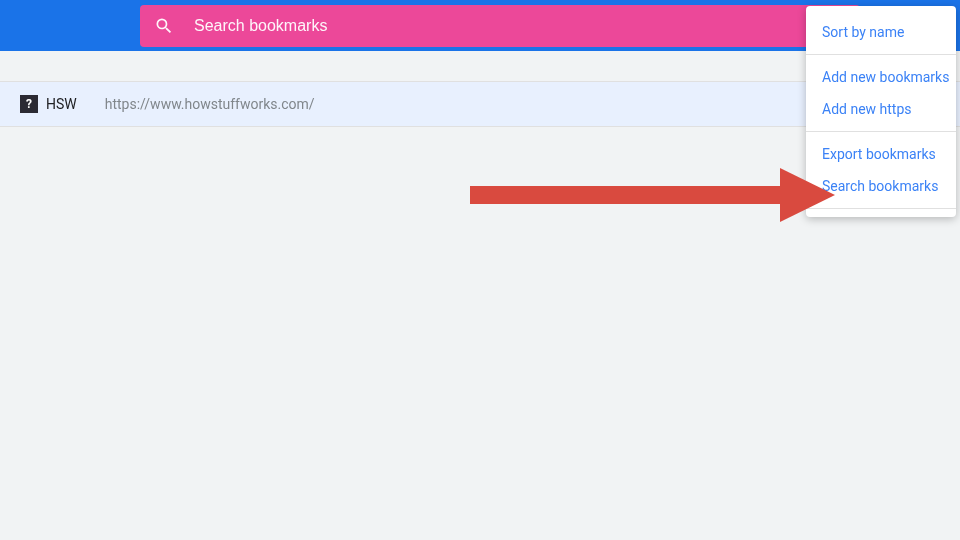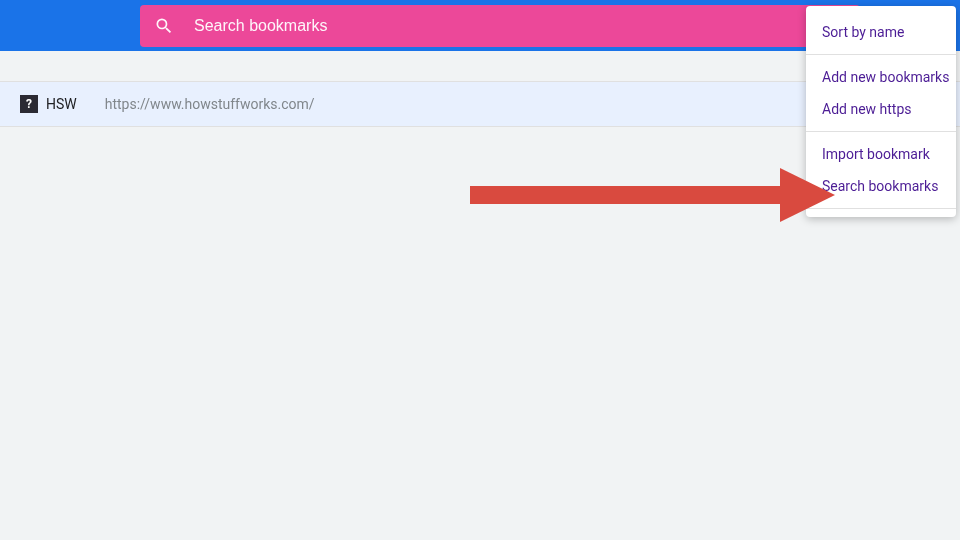--- a/index.html
+++ b/index.html
@@ -97,21 +97,21 @@
     .menu-group {
       padding: 4px 0;
     }
     .menu-divider {
       height: 1px;
       background: #e0e0e0;
       margin: 2px 0;
     }
     .menu-item {
       padding: 8px 16px;
-      color: #4c1d95;
+      color: #3b82f6;
       cursor: pointer;
       white-space: nowrap;
     }
     .arrow {
       position: absolute;
       top: 168px;
       left: 470px;
       pointer-events: none;
     }
   </style>
@@ -141,21 +141,21 @@
   <div class="menu-group">
     <div class="menu-item">Sort by name</div>
   </div>
   <div class="menu-divider"></div>
   <div class="menu-group">
     <div class="menu-item">Add new bookmarks</div>
     <div class="menu-item">Add new https</div>
   </div>
   <div class="menu-divider"></div>
   <div class="menu-group">
-    <div class="menu-item">Import bookmark</div>
+    <div class="menu-item">Export bookmarks</div>
     <div class="menu-item">Search bookmarks</div>
   </div>
   <div class="menu-divider"></div>
 </div>
 
 <svg class="arrow" width="365" height="55" viewBox="0 0 365 55">
   <g fill="#d94a3f">
     <rect x="0" y="18" width="310" height="18"></rect>
     <polygon points="310,0 365,27 310,54"></polygon>
   </g>

